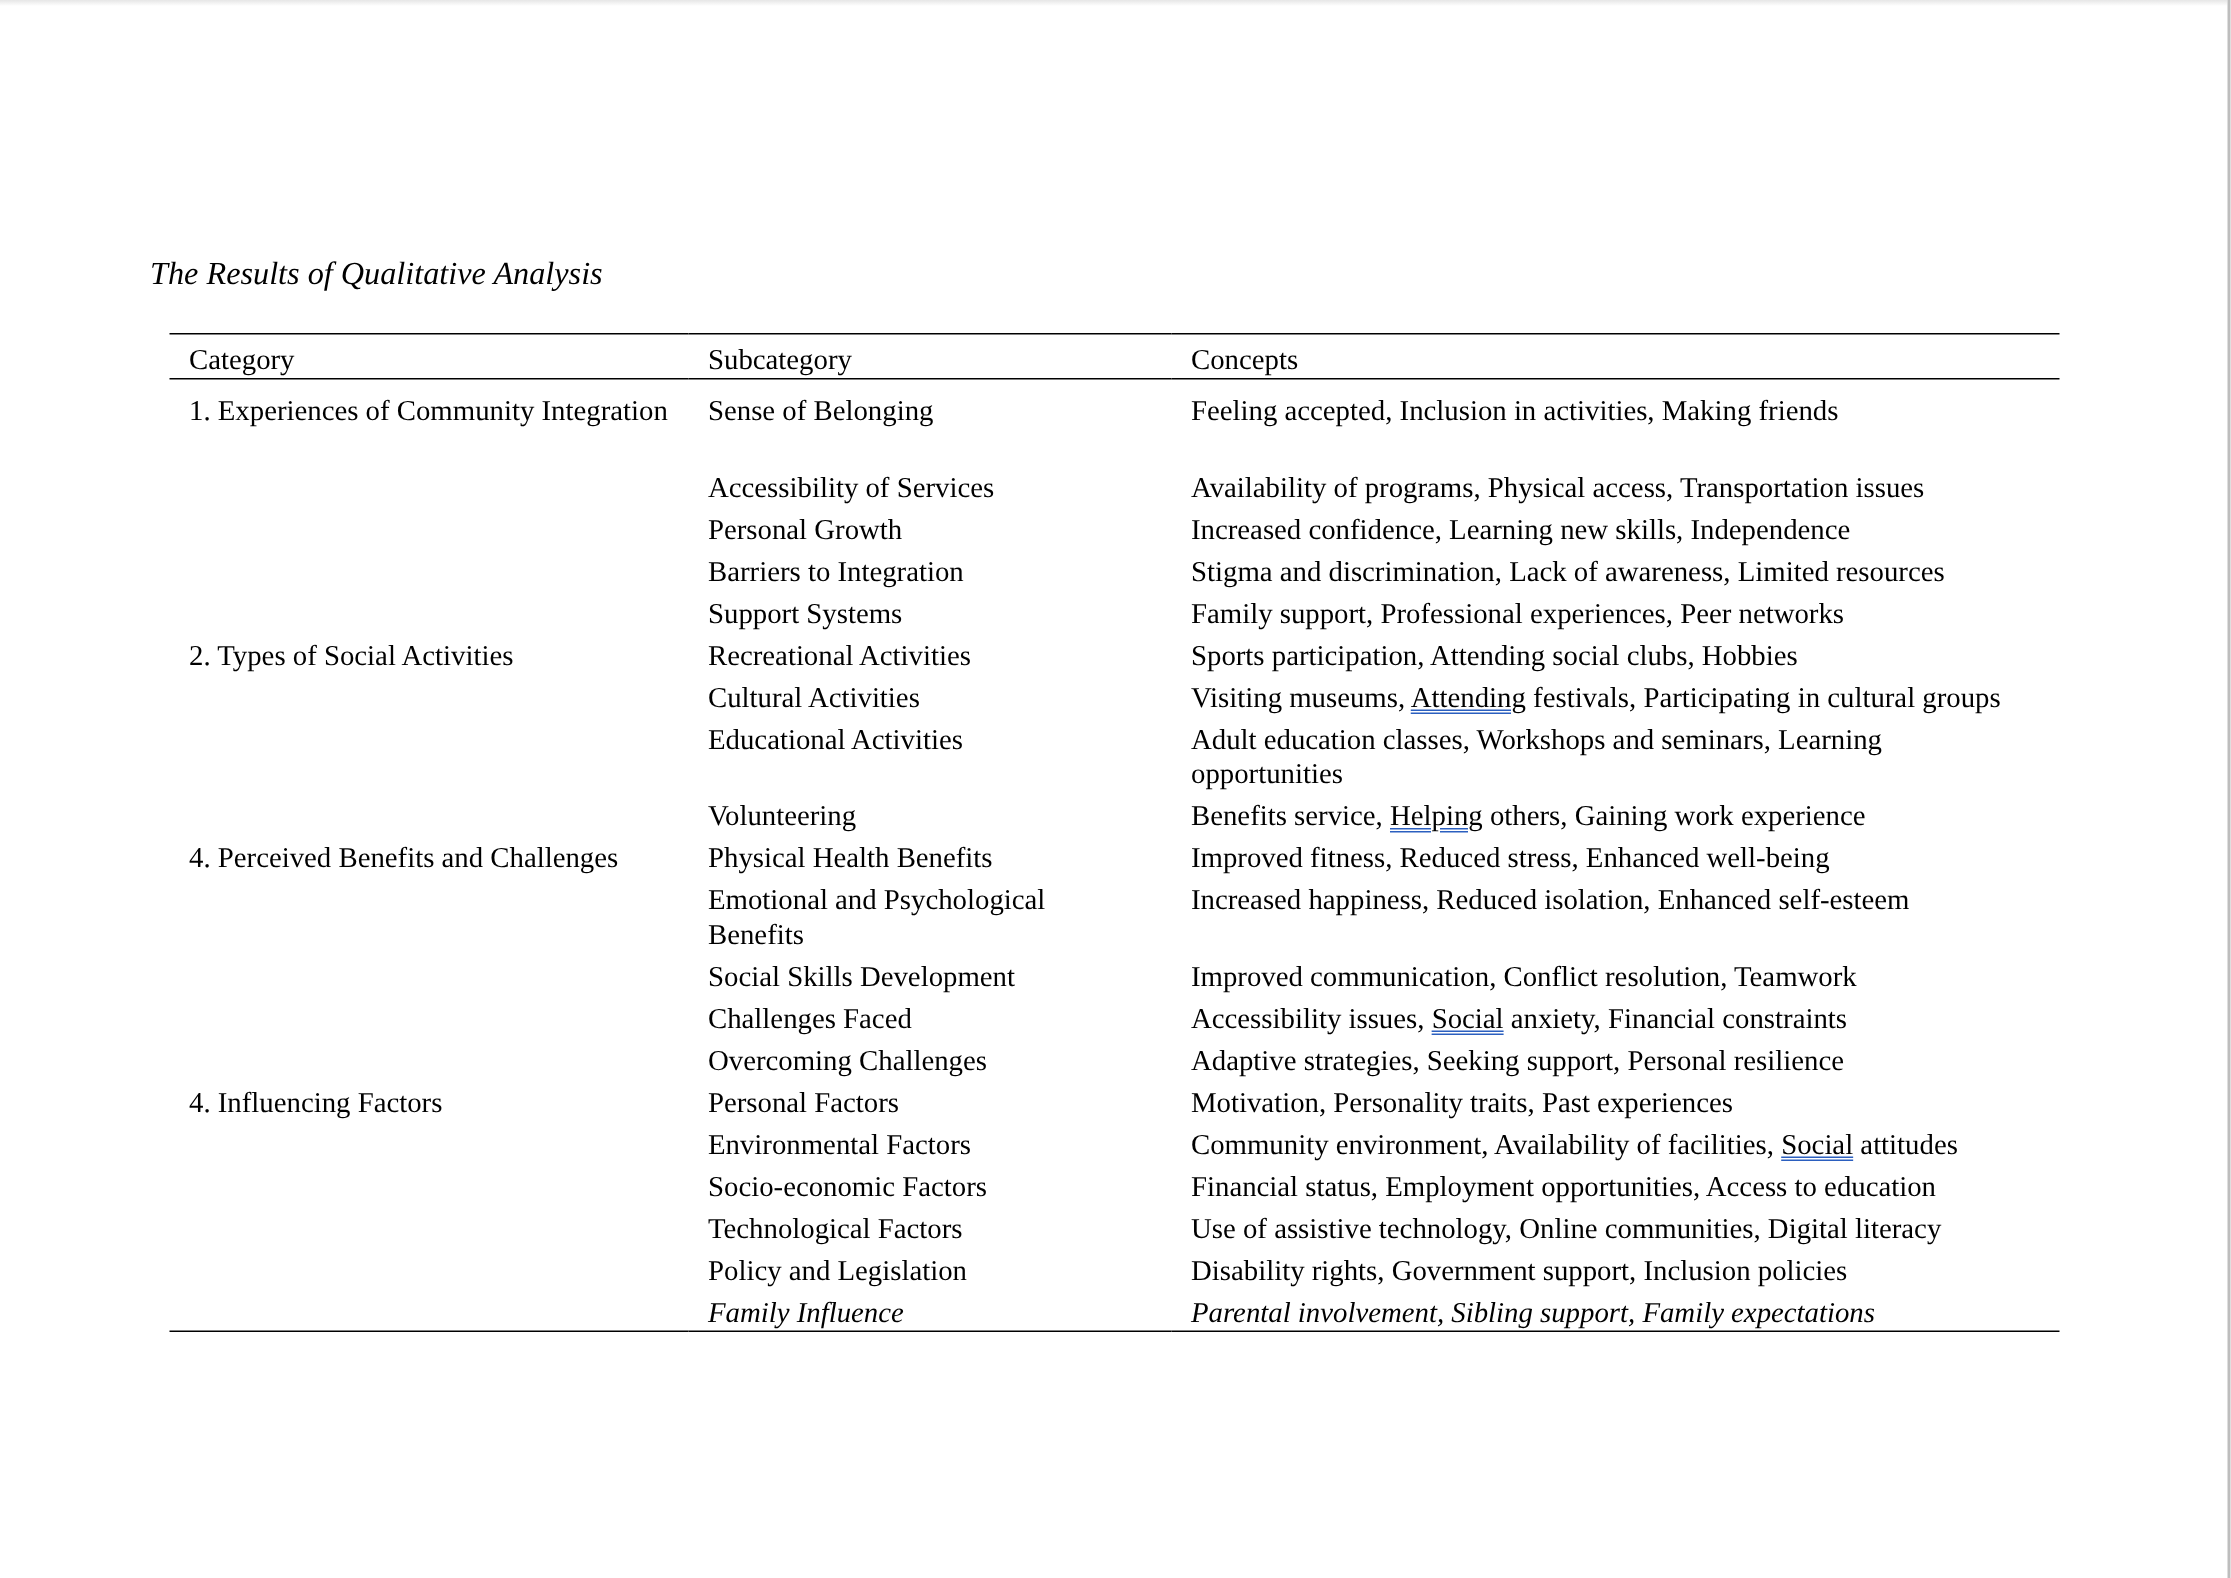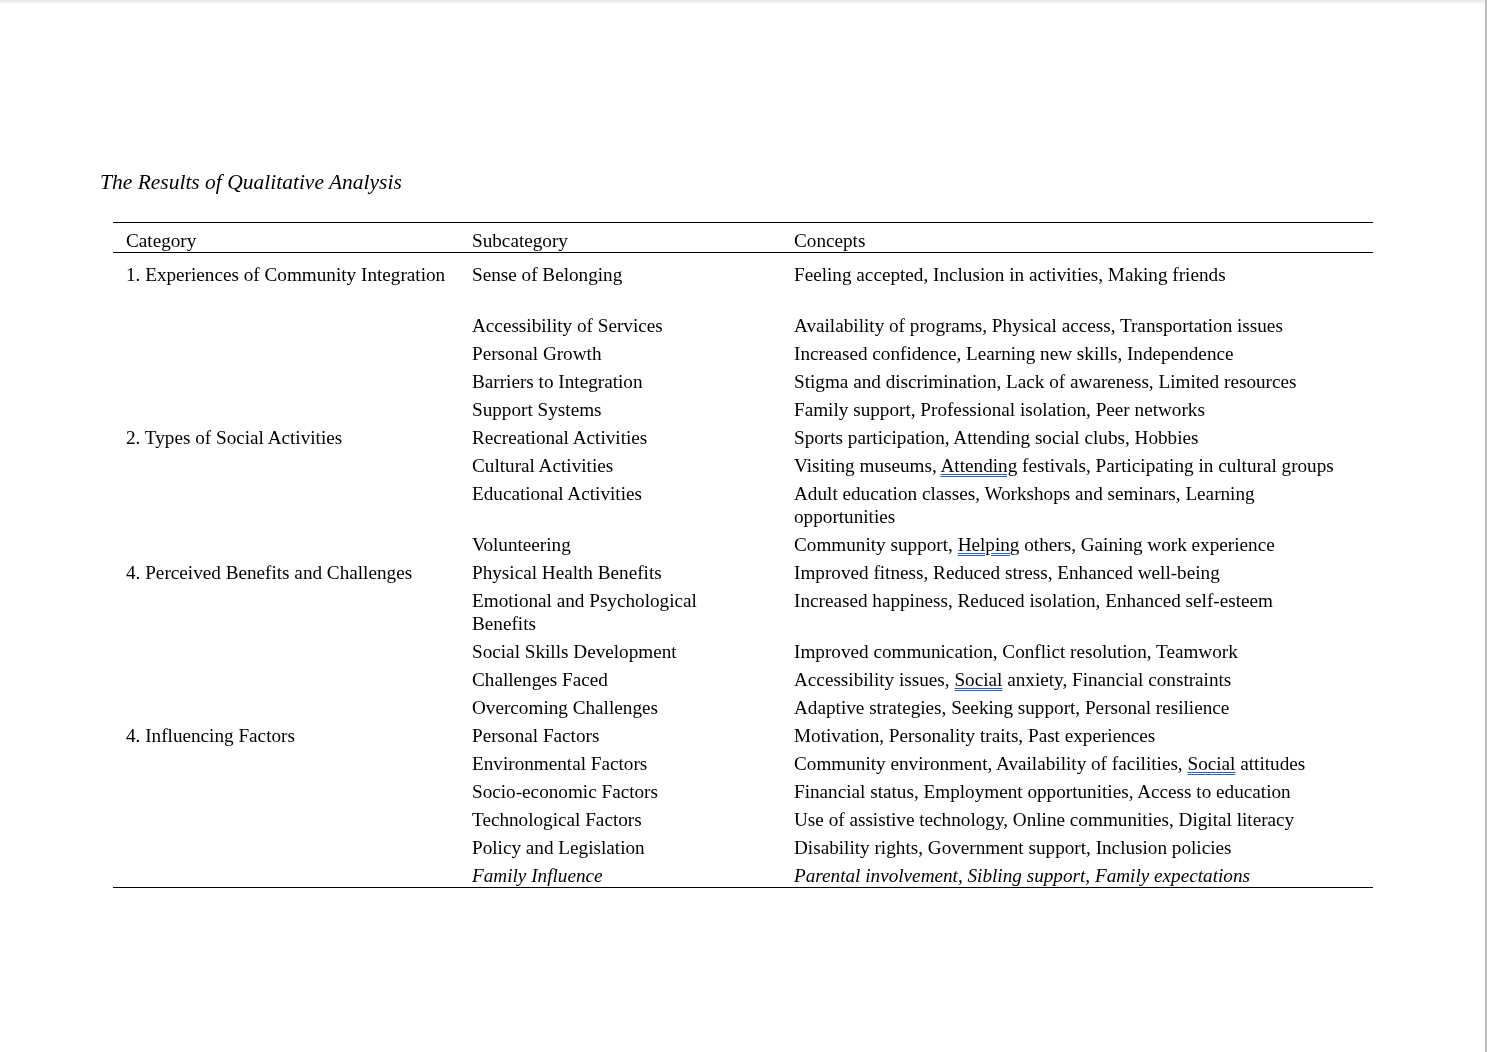--- a/index.html
+++ b/index.html
@@ -63,41 +63,41 @@
       <td>Increased confidence, Learning new skills, Independence</td>
     </tr>
     <tr>
       <td></td>
       <td>Barriers to Integration</td>
       <td>Stigma and discrimination, Lack of awareness, Limited resources</td>
     </tr>
     <tr>
       <td></td>
       <td>Support Systems</td>
-      <td>Family support, Professional isolation, Peer networks</td>
+      <td>Family support, Professional experiences, Peer networks</td>
     </tr>
     <tr>
       <td>2. Types of Social Activities</td>
       <td>Recreational Activities</td>
       <td>Sports participation, Attending social clubs, Hobbies</td>
     </tr>
     <tr>
       <td></td>
       <td>Cultural Activities</td>
       <td><span>Visiting museums, </span><span class="tw">Attending</span><span> festivals, Participating in cultural groups</span></td>
     </tr>
     <tr class="tall">
       <td></td>
       <td>Educational Activities</td>
       <td style="padding-right:60px">Adult education classes, Workshops and seminars, Learning opportunities</td>
     </tr>
     <tr>
       <td></td>
       <td>Volunteering</td>
-      <td><span>Community support, </span><span class="tw">Helping</span><span> others, Gaining work experience</span></td>
+      <td><span>Benefits service, </span><span class="tw">Helping</span><span> others, Gaining work experience</span></td>
     </tr>
     <tr>
       <td>4. Perceived Benefits and Challenges</td>
       <td>Physical Health Benefits</td>
       <td>Improved fitness, Reduced stress, Enhanced well-being</td>
     </tr>
     <tr class="tall">
       <td></td>
       <td style="padding-right:40px">Emotional and Psychological Benefits</td>
       <td>Increased happiness, Reduced isolation, Enhanced self-esteem</td>

